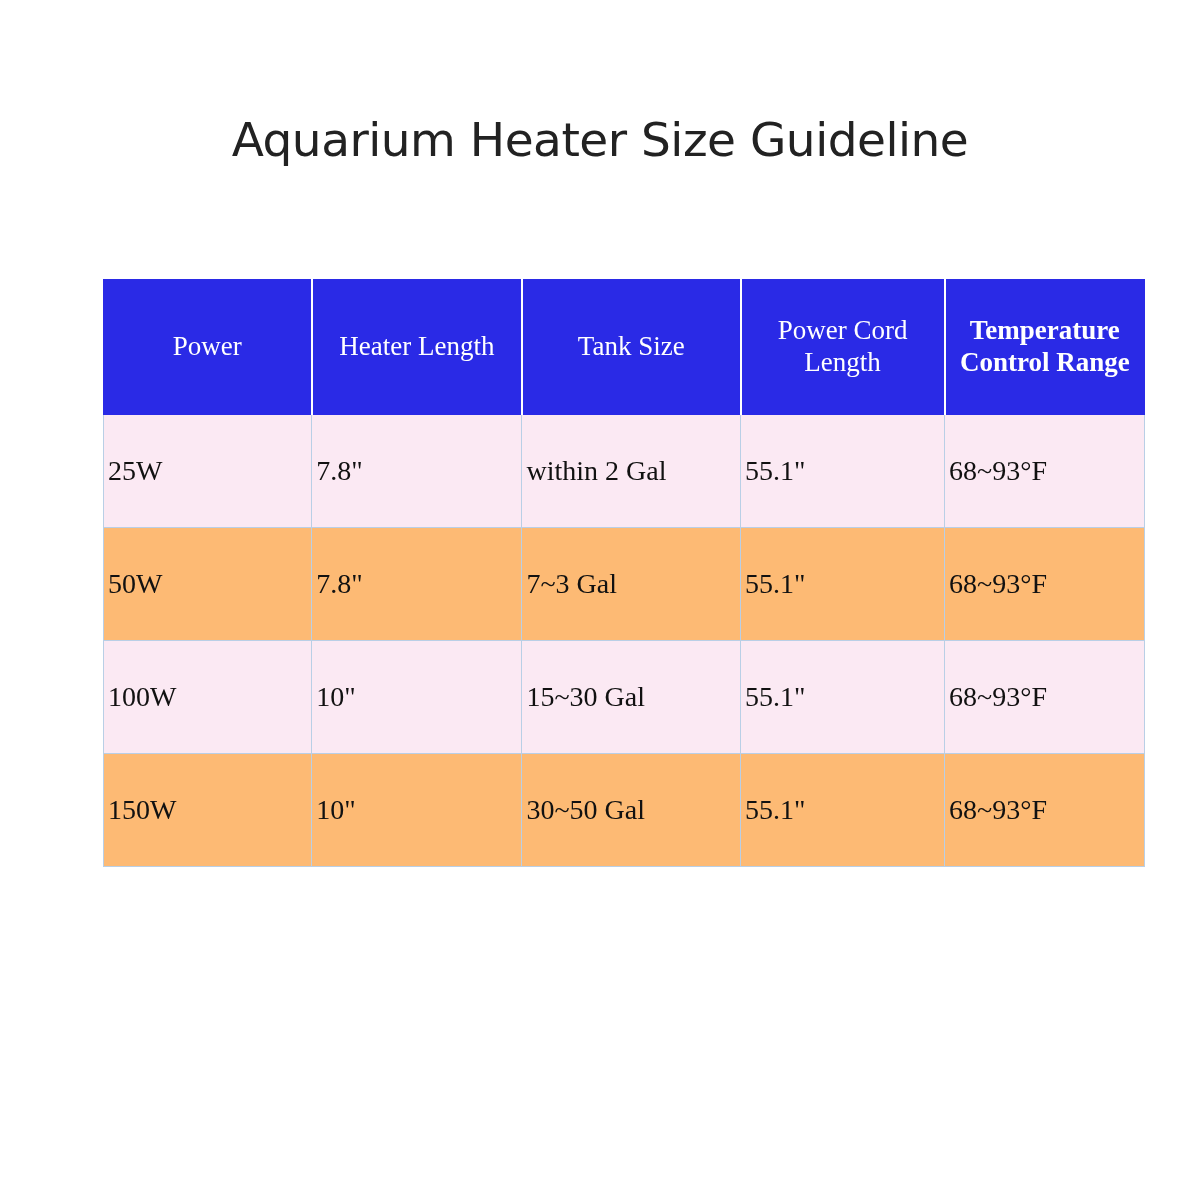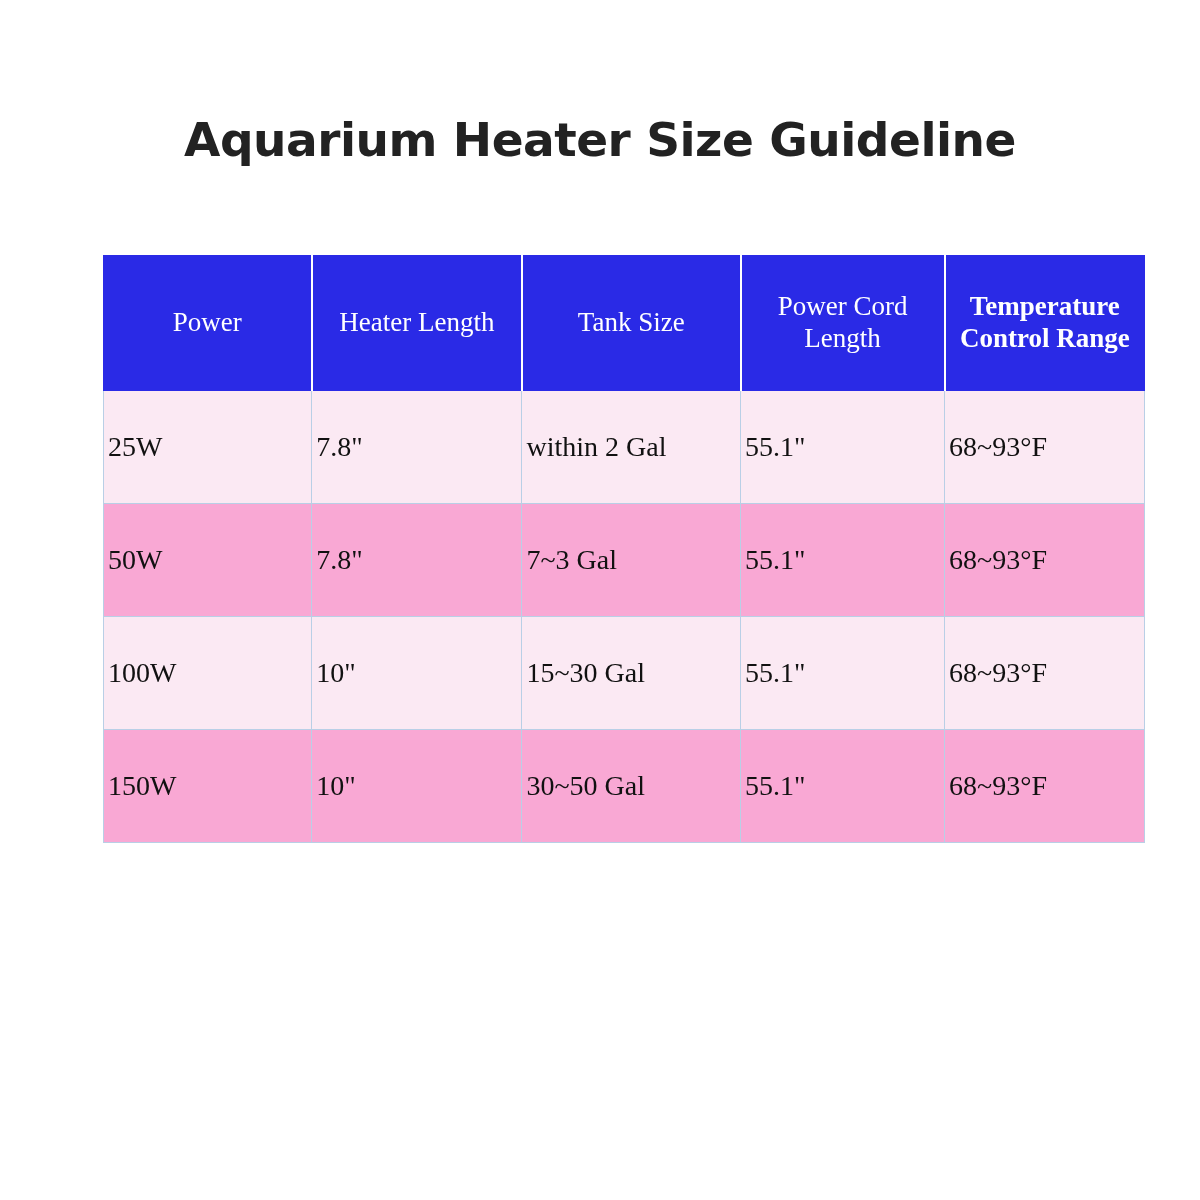--- a/index.html
+++ b/index.html
@@ -17,31 +17,31 @@
   .page {
     width: 1200px;
     height: 1200px;
     box-sizing: border-box;
     display: flex;
     flex-direction: column;
     align-items: center;
   }
   .title {
     font-family: "DejaVu Sans", sans-serif;
-    font-weight: bold;
+    font-weight: normal;
     font-size: 47px;
     color: #222222;
     letter-spacing: -0.5px;
     margin-top: 112px;
     margin-bottom: 0;
     text-align: center;
     white-space: nowrap;
   }
   .table-wrap {
-    margin-top: 88px;
+    margin-top: 112px;
     width: 1042px;
     padding-left: 48px;
   }
   table.spec {
     border-collapse: collapse;
     table-layout: fixed;
     width: 100%;
     border: 1px solid #9fb8d8;
   }
   table.spec col.c0 { width: 20.0%; }
@@ -72,21 +72,21 @@
     font-size: 28px;
     text-align: left;
     vertical-align: middle;
     height: 108px;
     padding: 2px 4px;
     border: 1px solid #b9cfe6;
     color: #111111;
     white-space: nowrap;
   }
   tr.odd td { background: #FBE9F3; }
-  tr.even td { background: #f9a8d4; }
+  tr.even td { background: #fdba74; }
   tr.even td { font-weight: normal; }
 </style>
 </head>
 <body>
 
 <div class="page">
 
   <h1 class="title">Aquarium Heater Size Guideline</h1>
 
   <div class="table-wrap">

